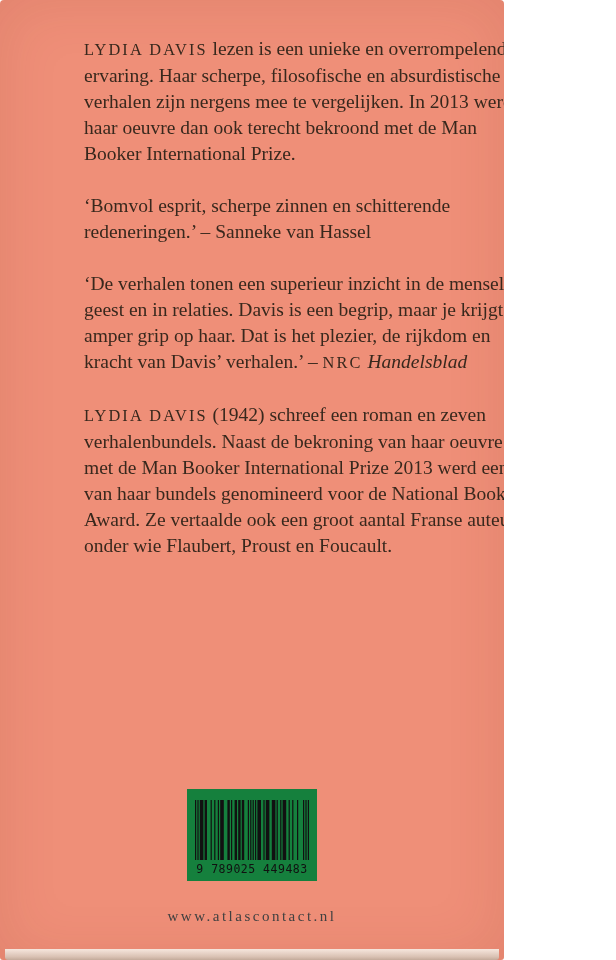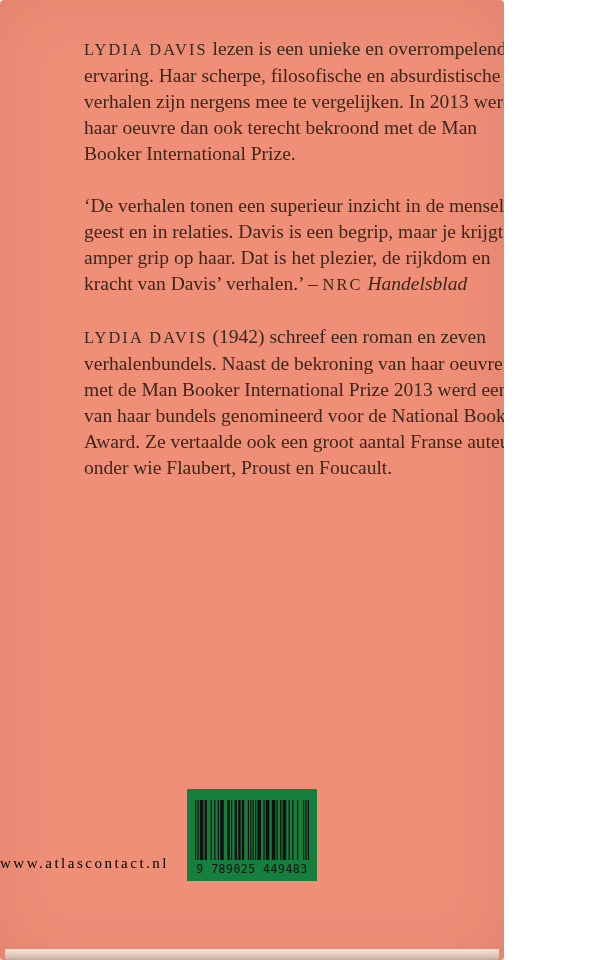--- a/index.html
+++ b/index.html
@@ -63,25 +63,26 @@
     margin-top: 2px;
     font-family: "DejaVu Sans Mono", monospace;
     font-size: 11.5px;
     letter-spacing: 0.5px;
     color: #111111;
     white-space: nowrap;
   }
   .website {
     position: absolute;
     left: 0;
-    top: 855px;
+    top: 908px;
     width: 100%;
+    text-align: center;
     font-size: 15px;
     letter-spacing: 2.5px;
-    color: #000000;
+    color: #404040;
   }
   .pages-edge {
     position: absolute;
     left: 5px;
     right: 5px;
     bottom: 0;
     height: 11px;
     background: linear-gradient(#f8f1e9, #d8c8bb 70%, #bfae9f);
     border-radius: 0 0 3px 3px;
     opacity: 0.9;
@@ -89,20 +90,21 @@
 </style>
 </head>
 <body>
 
 <div class="cover">
 
   <div class="text-block">
 
     <p><span class="sc">LYDIA DAVIS</span><span> lezen is een unieke en overrompelende ervaring. Haar scherpe, filosofische en absurdistische verhalen zijn nergens mee te vergelijken. In 2013 werd haar oeuvre dan ook terecht bekroond met de Man Booker International Prize.</span></p>
 
+    <p><span>‘Bomvol esprit, scherpe zinnen en schitterende redeneringen.’ – Sanneke van Hassel</span></p>
 
 
     <p><span>‘De verhalen tonen een superieur inzicht in de menselijke geest en in relaties. Davis is een begrip, maar je krijgt amper grip op haar. Dat is het plezier, de rijkdom en kracht van Davis’ verhalen.’ – </span><span class="sc">NRC</span><span class="it"> Handelsblad</span></p>
 
 
     <p><span class="sc">LYDIA DAVIS</span><span> (1942) schreef een roman en zeven verhalenbundels. Naast de bekroning van haar oeuvre met de Man Booker International Prize 2013 werd een van haar bundels genomineerd voor de National Book Award. Ze vertaalde ook een groot aantal Franse auteurs onder wie Flaubert, Proust en Foucault.</span></p>
 
   </div>
 
   <div class="barcode-box">

